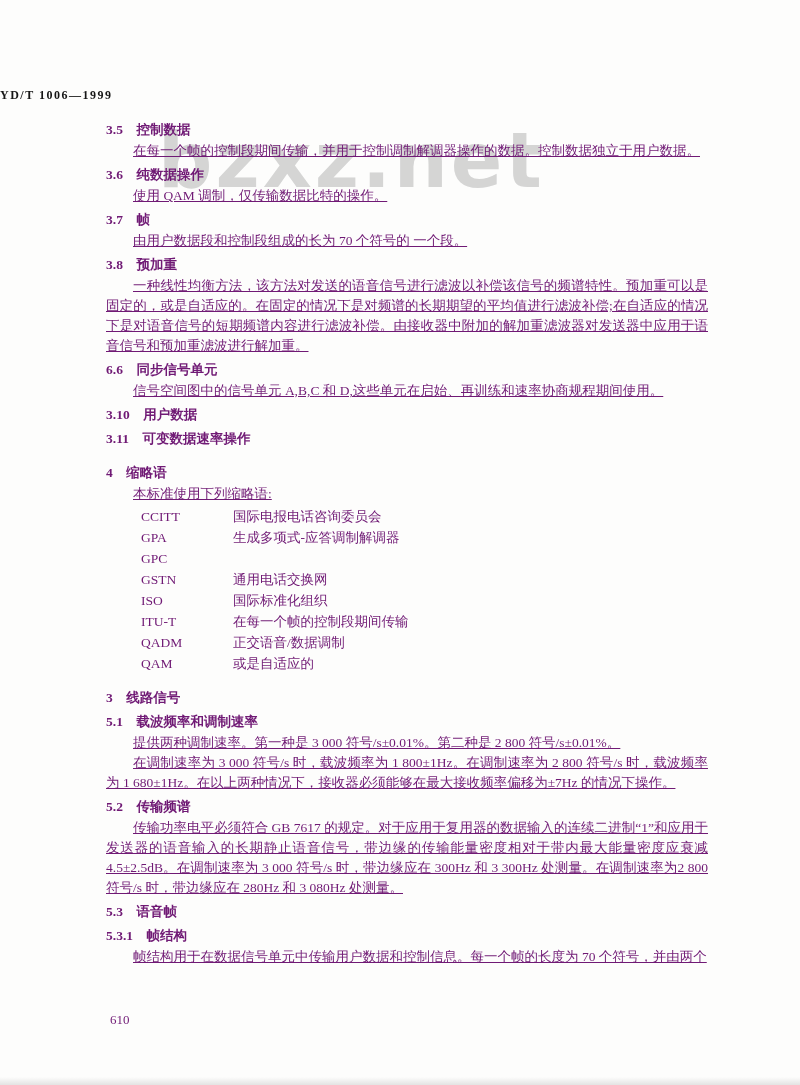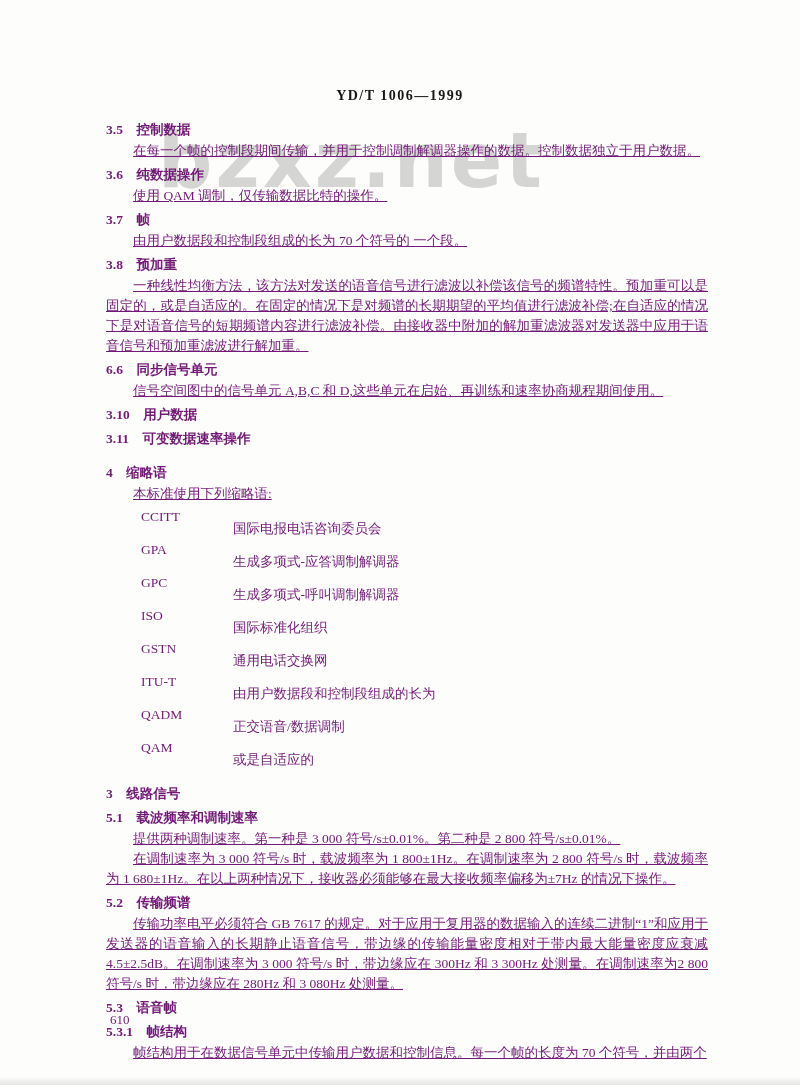--- a/index.html
+++ b/index.html
@@ -8,21 +8,21 @@
   .page {
     position:relative; width:800px; height:1085px;
     background:#fdfdfc; overflow:hidden;
   }
   .scan-edge {
     position:absolute; left:0; right:0; bottom:0; height:8px;
     background:linear-gradient(to bottom, rgba(0,0,0,0), rgba(0,0,0,0.10));
   }
   .header {
     position:absolute; top:88px; left:0; width:100%;
-    text-align:center; font-weight:bold; font-size:14px;
+    font-weight:bold; font-size:12px;
     letter-spacing:1.5px; color:#161616; z-index:2;
   }
   .watermark {
     position:absolute; top:116px; left:158px; z-index:1;
     font-family:"DejaVu Sans","Liberation Sans",sans-serif;
     font-size:76px; font-weight:bold; letter-spacing:3px;
     color:rgba(148,148,148,0.38); user-select:none; white-space:nowrap;
   }
   .content {
     position:absolute; top:120px; left:106px; width:602px;
@@ -32,21 +32,21 @@
   .hd {
     font-size:13.5px; font-weight:bold; margin-top:4px; margin-bottom:1px;
     text-align:left;
   }
   .hd-first { margin-top:0; }
   .hd-major { margin-top:14px; }
   .para { text-indent:2em;text-decoration:underline; }
   .abbr-list { margin-top:2px; }
   .abbr-row { display:flex; padding-left:2em; line-height:21px; }
   .abbr-term { flex:0 0 92px; font-weight:normal;margin-left:8px; }
-  .abbr-def { flex:1 1 auto;margin-top:12px; }
+  .abbr-def { flex:1 1 auto; }
   .footer {
     position:absolute; left:110px; top:1012px; z-index:2;
     font-size:13px; color:#701a75;
   }
 </style>
 </head>
 <body>
 
 <div class="page">
 
@@ -84,33 +84,32 @@
       <div class="abbr-row">
         <span class="abbr-term">CCITT</span>
         <span class="abbr-def">国际电报电话咨询委员会</span>
       </div>
       <div class="abbr-row">
         <span class="abbr-term">GPA</span>
         <span class="abbr-def">生成多项式-应答调制解调器</span>
       </div>
       <div class="abbr-row">
         <span class="abbr-term">GPC</span>
-        <span class="abbr-def">生成多项式-呼叫调制解调器</span>
+      </div>
+      <div class="abbr-row">
+        <span class="abbr-term">GSTN</span>
+        <span class="abbr-def">通用电话交换网</span>
       </div>
       <div class="abbr-row">
         <span class="abbr-term">ISO</span>
         <span class="abbr-def">国际标准化组织</span>
       </div>
       <div class="abbr-row">
-        <span class="abbr-term">GSTN</span>
-        <span class="abbr-def">通用电话交换网</span>
-      </div>
-      <div class="abbr-row">
         <span class="abbr-term">ITU-T</span>
-        <span class="abbr-def">由用户数据段和控制段组成的长为</span>
+        <span class="abbr-def">在每一个帧的控制段期间传输</span>
       </div>
       <div class="abbr-row">
         <span class="abbr-term">QADM</span>
         <span class="abbr-def">正交语音/数据调制</span>
       </div>
       <div class="abbr-row">
         <span class="abbr-term">QAM</span>
         <span class="abbr-def">或是自适应的</span>
       </div>
     </div>

